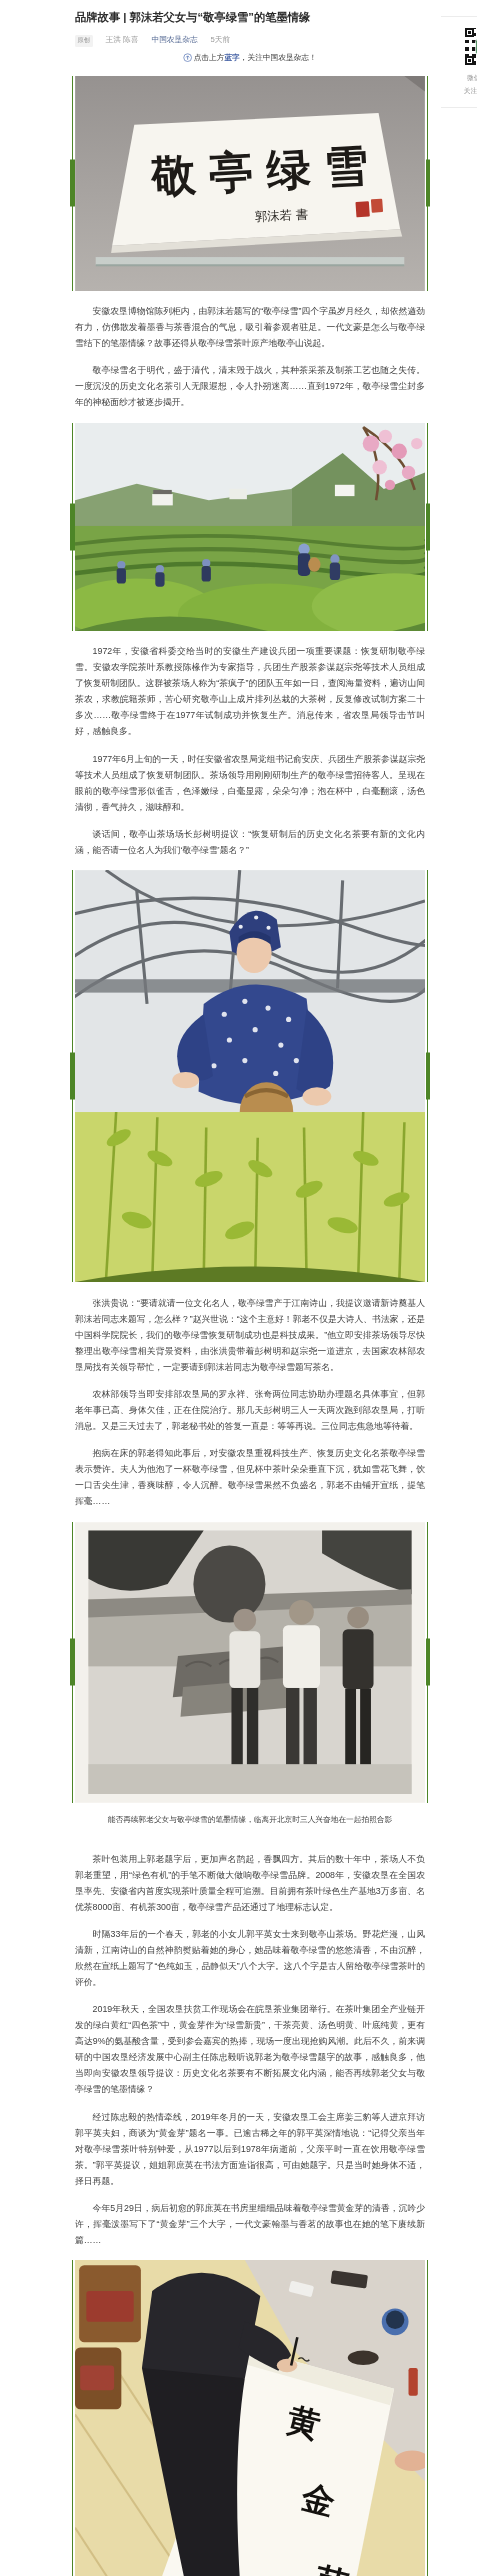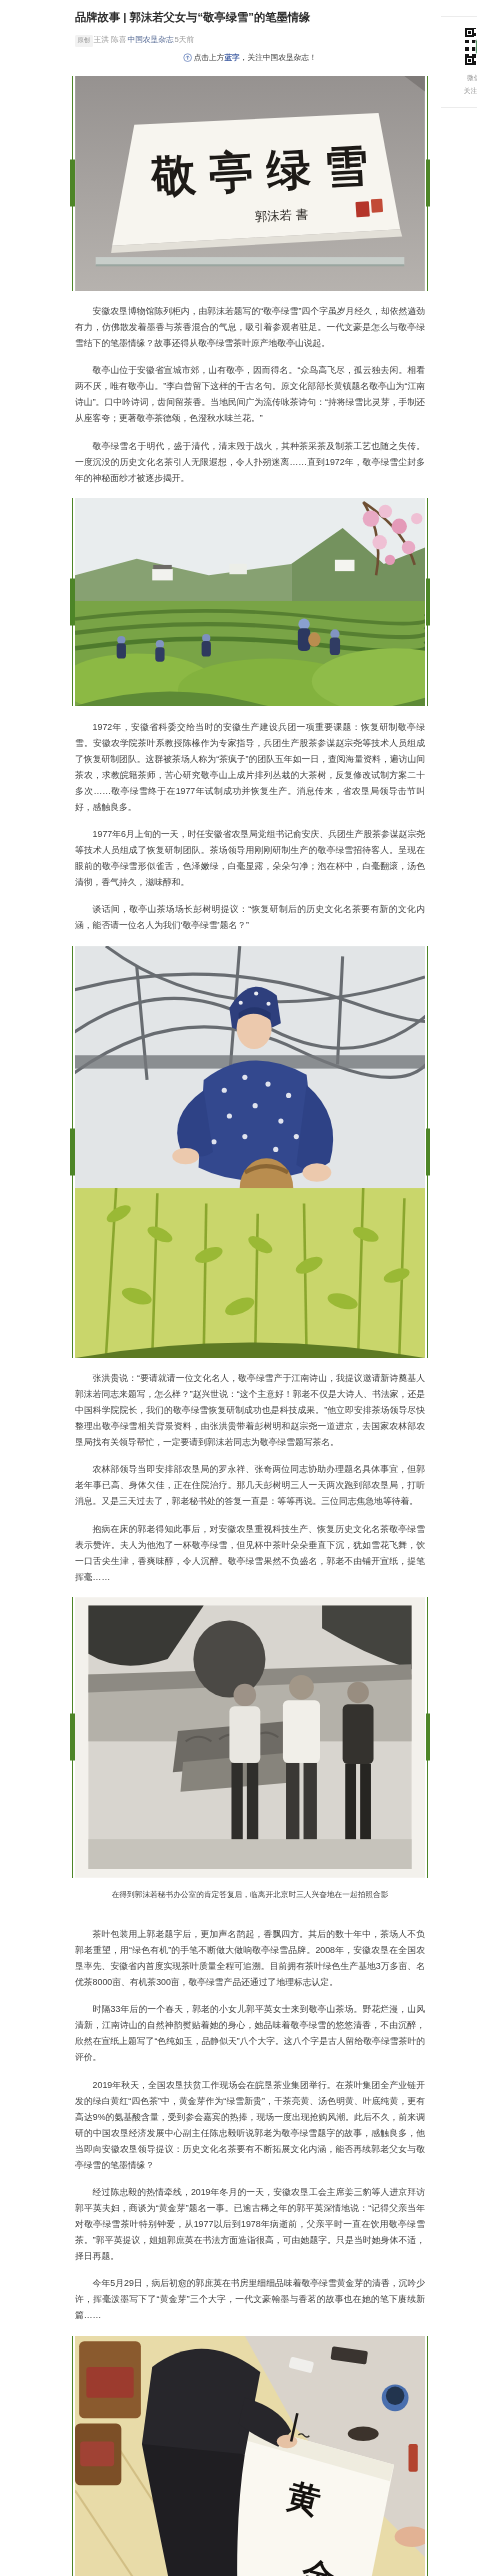--- a/index.html
+++ b/index.html
@@ -5,21 +5,21 @@
   html,body{margin:0;padding:0;}
   body{
     width:477px;height:3263px;overflow:hidden;position:relative;
     background:#ffffff;
     font-family:"Liberation Sans","DejaVu Sans",sans-serif;
     color:#3e3e3e;
   }
   .col{margin-left:75px;width:350px;}
   
   .title{margin-top:10px;font-size:11.3px;line-height:15.5px;font-weight:bold;color:#2b2b2b;}
-  .meta{margin-top:9.3px;font-size:7.7px;line-height:10.8px;color:#9b9b9b;display:flex;align-items:center;gap:1px;}
+  .meta{margin-top:9.3px;font-size:7.7px;line-height:10.8px;color:#9b9b9b;display:flex;align-items:center;gap:13px;}
   .meta .tag{font-size:6.2px;color:#8f8f8f;background:#f2f2f2;border-radius:1.5px;padding:0.5px 2.6px;}
   .meta .account{color:#576b95;cursor:pointer;}
   .notice{margin-top:6px;text-align:center;font-family:"DejaVu Serif","Liberation Serif",serif;
           font-size:7.7px;line-height:10.8px;color:#3a3a3a;}
   .notice .blue{color:#4a66a8;font-weight:bold;}
   .notice svg{vertical-align:-2.6px;margin-right:1px;}
   
   .qr-panel{position:absolute;left:441px;top:0;width:36px;height:124px;}
   .qr-panel .hair{position:absolute;left:0;width:36px;height:0.5px;background:#ececec;}
   .qr-panel .inner{position:absolute;left:9.3px;top:25px;width:67px;text-align:center;}
@@ -106,21 +106,20 @@
       <rect x="40" y="352" width="600" height="16" fill="#cdd6d2" opacity="0.8"></rect>
       <rect x="40" y="366" width="600" height="4" fill="#9aa6a0"></rect>
       <text x="150" y="225" font-family="'DejaVu Serif',serif" font-size="86" font-weight="bold" fill="#1d1a17" letter-spacing="26" transform="rotate(-3 150 225)">敬亭绿雪</text>
       <text x="350" y="282" font-family="'DejaVu Serif',serif" font-size="24" fill="#2a2723" transform="rotate(-3 350 282)">郭沫若 書</text>
       <rect x="545" y="245" width="26" height="30" rx="2" fill="#b5352a" transform="rotate(-4 545 245)"></rect>
       <rect x="575" y="240" width="22" height="26" rx="2" fill="#c24b37" transform="rotate(-4 575 240)"></rect>
     </svg>
   </div>
 
   <p class="body-p">安徽农垦博物馆陈列柜内，由郭沫若题写的“敬亭绿雪”四个字虽岁月经久，却依然遒劲有力，仿佛散发着墨香与茶香混合的气息，吸引着参观者驻足。一代文豪是怎么与敬亭绿雪结下的笔墨情缘？故事还得从敬亭绿雪茶叶原产地敬亭山说起。</p>
-  <p class="body-p">敬亭山位于安徽省宣城市郊，山有敬亭，因而得名。“众鸟高飞尽，孤云独去闲。相看两不厌，唯有敬亭山。”李白曾留下这样的千古名句。原文化部部长黄镇题名敬亭山为“江南诗山”。口中吟诗词，齿间留茶香。当地民间广为流传咏茶诗句：“持将绿雪比灵芽，手制还从座客夸；更著敬亭茶德颂，色澄秋水味兰花。”</p>
   <p class="body-p">敬亭绿雪名于明代，盛于清代，清末毁于战火，其种茶采茶及制茶工艺也随之失传。一度沉没的历史文化名茶引人无限遐想，令人扑朔迷离……直到1972年，敬亭绿雪尘封多年的神秘面纱才被逐步揭开。</p>
 
   <div class="fig-wrap">
     <span class="line-l"></span>
       <span class="line-r"></span>
     <span class="bar-l"></span>
     <span class="bar-r"></span>
     <svg width="350" height="208" viewBox="0 0 680 404">
       <rect width="680" height="404" fill="#e9edee"></rect>
       <polygon points="420,128 520,58 600,128 680,96 680,210 420,210" fill="#74925e"></polygon>
@@ -284,21 +283,21 @@
         <g transform="translate(550,0)">
           <circle cx="0" cy="185" r="21" fill="#988d80"></circle>
           <rect x="-30" y="208" width="60" height="116" rx="10" fill="#34322e"></rect>
           <rect x="-25" y="324" width="21" height="172" fill="#262522"></rect>
           <rect x="4" y="324" width="21" height="172" fill="#262522"></rect>
         </g>
       </g>
       <rect x="26" y="470" width="628" height="58" fill="#c6c3bb"></rect>
     </svg>
   </div>
-  <div class="caption">在得到郭沫若秘书办公室的肯定答复后，临离开北京时三人兴奋地在一起拍照合影</div>
+  <div class="caption">能否再续郭老父女与敬亭绿雪的笔墨情缘，临离开北京时三人兴奋地在一起拍照合影</div>
 
   <p class="body-p" style="margin-top:25px">茶叶包装用上郭老题字后，更加声名鹊起，香飘四方。其后的数十年中，茶场人不负郭老重望，用“绿色有机”的手笔不断做大做响敬亭绿雪品牌。2008年，安徽农垦在全国农垦率先、安徽省内首度实现茶叶质量全程可追溯。目前拥有茶叶绿色生产基地3万多亩、名优茶8000亩、有机茶300亩，敬亭绿雪产品还通过了地理标志认定。</p>
   <p class="body-p">时隔33年后的一个春天，郭老的小女儿郭平英女士来到敬亭山茶场。野花烂漫，山风清新，江南诗山的自然神韵熨贴着她的身心，她品味着敬亭绿雪的悠悠清香，不由沉醉，欣然在宣纸上题写了“色纯如玉，品静似天”八个大字。这八个字是古人留给敬亭绿雪茶叶的评价。</p>
   <p class="body-p">2019年秋天，全国农垦扶贫工作现场会在皖垦茶业集团举行。在茶叶集团全产业链开发的绿白黄红“四色茶”中，黄金芽作为“绿雪新贵”，干茶亮黄、汤色明黄、叶底纯黄，更有高达9%的氨基酸含量，受到参会嘉宾的热捧，现场一度出现抢购风潮。此后不久，前来调研的中国农垦经济发展中心副主任陈忠毅听说郭老为敬亭绿雪题字的故事，感触良多，他当即向安徽农垦领导提议：历史文化名茶要有不断拓展文化内涵，能否再续郭老父女与敬亭绿雪的笔墨情缘？</p>
   <p class="body-p">经过陈忠毅的热情牵线，2019年冬月的一天，安徽农垦工会主席姜三豹等人进京拜访郭平英夫妇，商谈为“黄金芽”题名一事。已逾古稀之年的郭平英深情地说：“记得父亲当年对敬亭绿雪茶叶特别钟爱，从1977以后到1978年病逝前，父亲平时一直在饮用敬亭绿雪茶。”郭平英提议，姐姐郭庶英在书法方面造诣很高，可由她题字。只是当时她身体不适，择日再题。</p>
   <p class="body-p">今年5月29日，病后初愈的郭庶英在书房里细细品味着敬亭绿雪黄金芽的清香，沉吟少许，挥毫泼墨写下了“黄金芽”三个大字，一代文豪翰墨与香茗的故事也在她的笔下赓续新篇……</p>
 
   <div class="fig-wrap">
     <span class="line-l"></span>
       <span class="line-r"></span>

